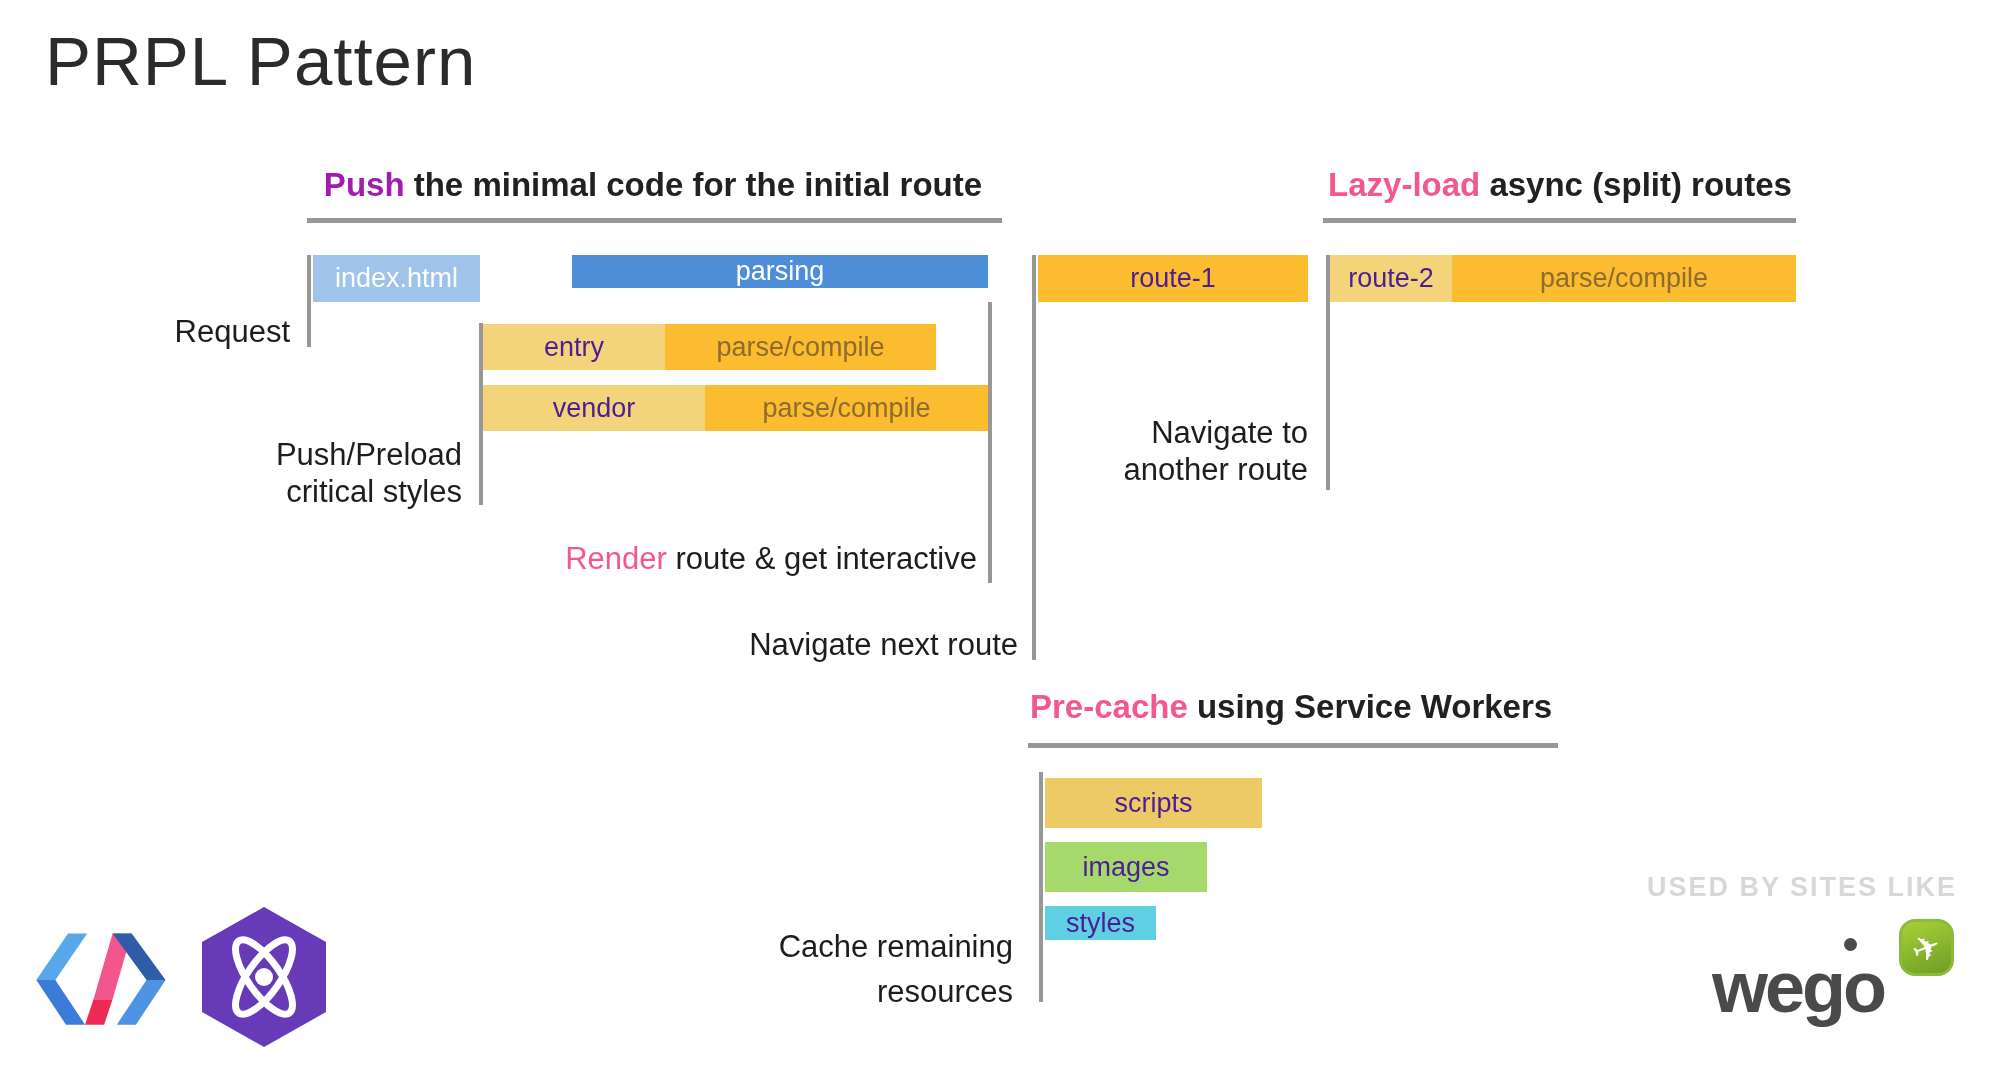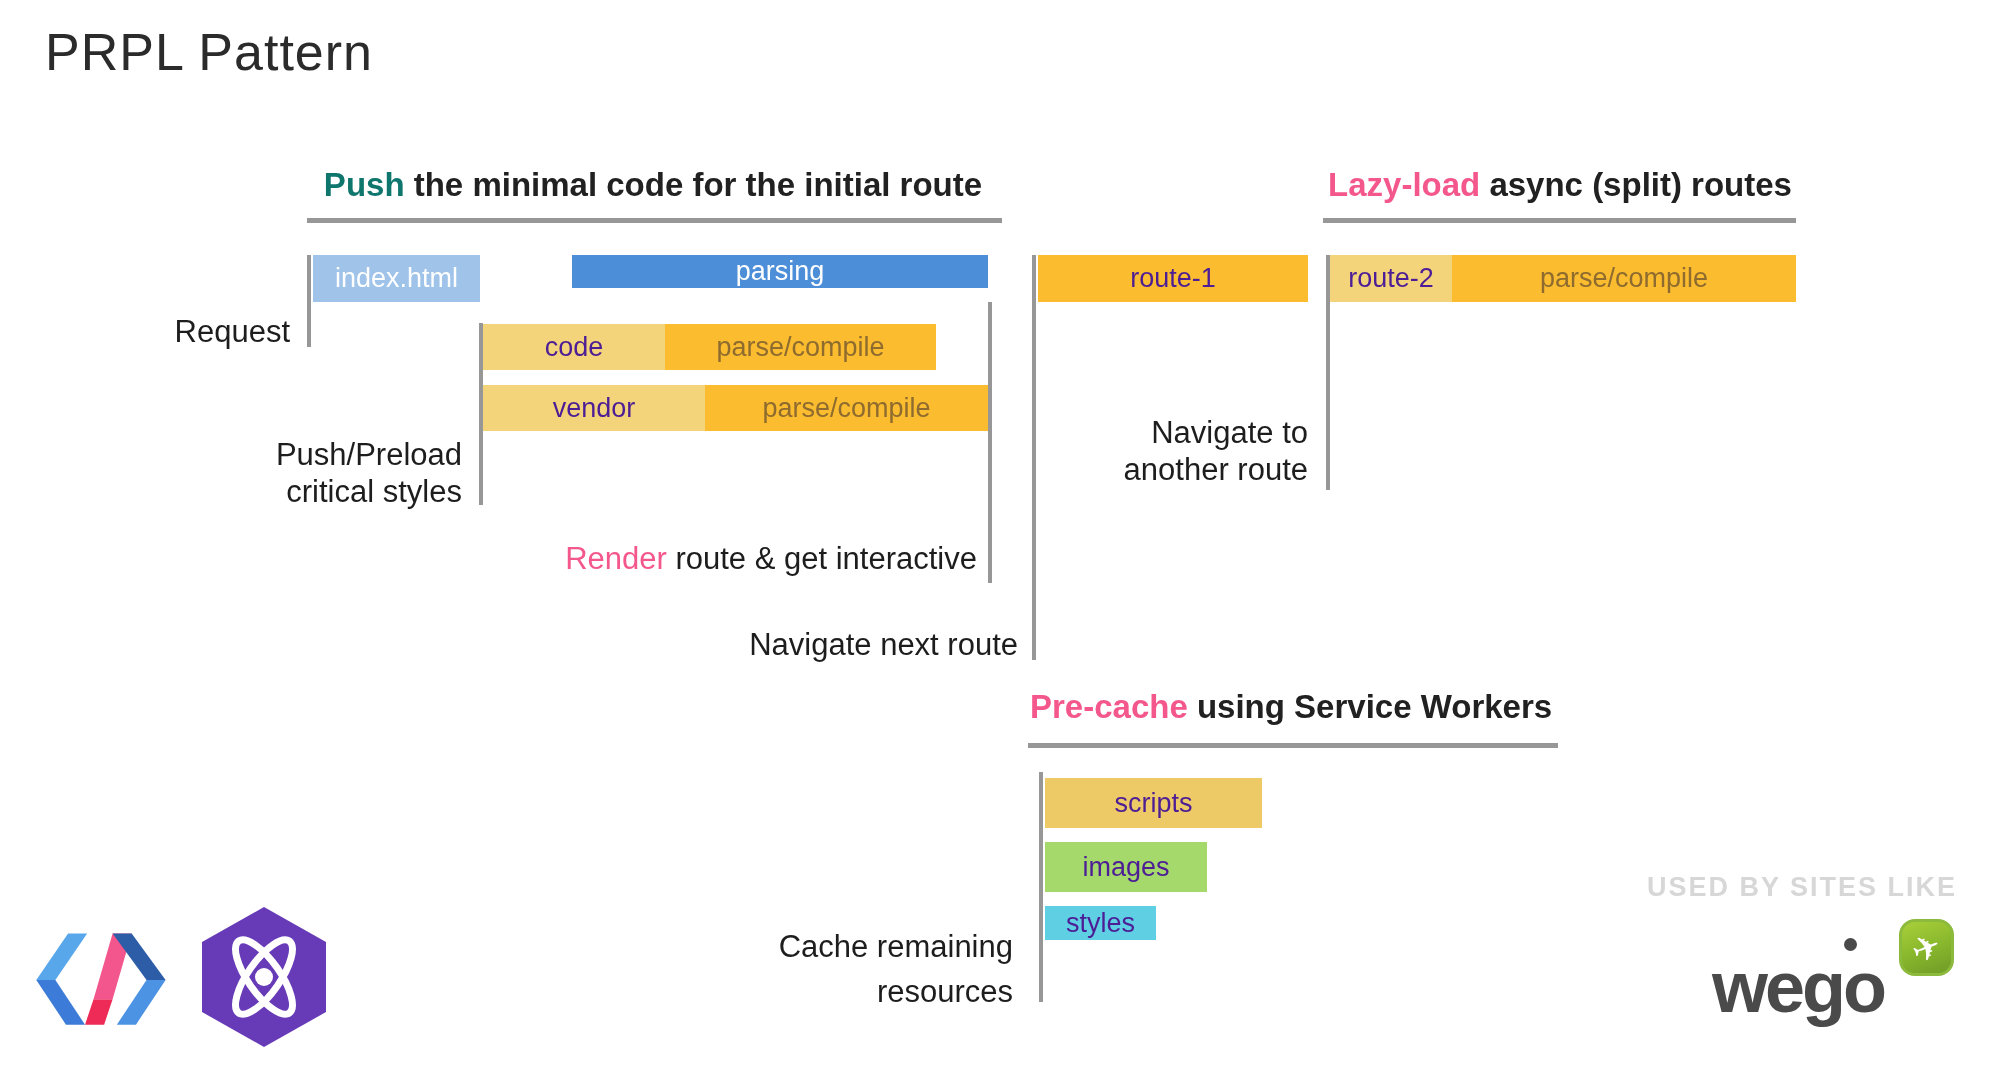--- a/index.html
+++ b/index.html
@@ -1,19 +1,19 @@
 <!DOCTYPE html>
 <html><head>
 <meta charset="utf-8">
 <style>
   html,body{margin:0;padding:0;background:#ffffff;}
   .stage{position:relative;width:2000px;height:1089px;background:#ffffff;overflow:hidden;
          font-family:"Liberation Sans","DejaVu Sans",sans-serif;color:#212121;}
   .abs{position:absolute;}
-  .title{position:absolute;left:45px;top:22px;font-size:52px;font-weight:300;letter-spacing:1px;color:#2b2b2b;text-align:center;}
+  .title{position:absolute;left:45px;top:22px;font-size:69px;font-weight:300;letter-spacing:1px;color:#2b2b2b;text-align:center;}
   .hdr{position:absolute;top:166px;font-size:33px;font-weight:bold;white-space:nowrap;transform:translateX(-50%);}
   .hdr3{position:absolute;font-size:33px;font-weight:bold;white-space:nowrap;}
   .underline{position:absolute;height:5px;}
   .tick{position:absolute;width:4px;}
   .bar{position:absolute;display:flex;align-items:center;justify-content:center;
        font-size:27px;color:#4c1d95;white-space:nowrap;}
   .lbl{position:absolute;font-size:31px;font-weight:normal;color:#1d1d1d;text-align:right;white-space:nowrap;line-height:37px;}
   .watermark{position:absolute;font-size:27px;font-weight:bold;letter-spacing:2px;white-space:nowrap;}
   .wego-word{position:absolute;left:1712px;top:946px;font-size:72px;font-weight:bold;letter-spacing:-3px;}
   .wego-dot{position:absolute;left:1844px;top:938px;width:13px;height:13px;border-radius:50%;}
@@ -24,21 +24,21 @@
   .plane{color:#ffffff;font-size:34px;transform:rotate(-22deg);line-height:1;}
 </style>
 </head>
 <body>
 
 <div class="stage">
 
   <div class="title">PRPL Pattern</div>
 
   <div class="hdr" style="left:653px;">
-    <span style="color: #0f766e; margin-top: 12px;">Push</span><span> the minimal code for the initial route</span>
+    <span style="color: #a21caf; margin-top: 12px;">Push</span><span> the minimal code for the initial route</span>
   </div>
   <div class="underline" style="left: 307px; top: 218px; width: 695px; background: rgb(151, 151, 151);"></div>
 
   <div class="hdr" style="left:1560px;">
     <span style="color: rgb(244, 87, 140);">Lazy-load</span><span> async (split) routes</span>
   </div>
   <div class="underline" style="left: 1323px; top: 218px; width: 473px; background: rgb(151, 151, 151);"></div>
 
   <div class="tick" style="left: 307px; top: 255px; height: 92px; background: rgb(151, 151, 151);"></div>
   <div class="tick" style="left: 479px; top: 323px; height: 182px; background: rgb(151, 151, 151);"></div>
@@ -46,21 +46,21 @@
   <div class="tick" style="left: 1032px; top: 255px; height: 405px; background: rgb(151, 151, 151);"></div>
   <div class="tick" style="left: 1326px; top: 255px; height: 235px; background: rgb(151, 151, 151);"></div>
   <div class="tick" style="left: 1039px; top: 772px; height: 230px; background: rgb(151, 151, 151);"></div>
 
   <div class="bar" style="left: 313px; top: 255px; width: 167px; height: 47px; background: rgb(159, 195, 233); color: rgb(255, 255, 255);">index.html</div>
   <div class="bar" style="left: 572px; top: 255px; width: 416px; height: 33px; background: rgb(77, 142, 216); color: rgb(255, 255, 255);">parsing</div>
   <div class="bar" style="left: 1038px; top: 255px; width: 270px; height: 47px; background: rgb(251, 188, 47);">route-1</div>
   <div class="bar" style="left: 1330px; top: 255px; width: 122px; height: 47px; background: rgb(244, 212, 122);">route-2</div>
   <div class="bar" style="left: 1452px; top: 255px; width: 344px; height: 47px; background: rgb(251, 188, 47); color: rgb(142, 107, 46);">parse/compile</div>
 
-  <div class="bar" style="left: 483px; top: 324px; width: 182px; height: 46px; background: rgb(244, 212, 122);">code</div>
+  <div class="bar" style="left: 483px; top: 324px; width: 182px; height: 46px; background: rgb(244, 212, 122);">entry</div>
   <div class="bar" style="left: 665px; top: 324px; width: 271px; height: 46px; background: rgb(251, 188, 47); color: rgb(142, 107, 46);">parse/compile</div>
   <div class="bar" style="left: 483px; top: 385px; width: 222px; height: 46px; background: rgb(244, 212, 122);">vendor</div>
   <div class="bar" style="left: 705px; top: 385px; width: 283px; height: 46px; background: rgb(251, 188, 47); color: rgb(142, 107, 46);">parse/compile</div>
 
   <div class="lbl" style="right:1710px;top:313px;">Request</div>
   <div class="lbl" style="right:1538px;top:436px;">
     <div>Push/Preload</div>
     <div>critical styles</div>
   </div>
   <div class="lbl" style="right:1023px;top:540px;">

